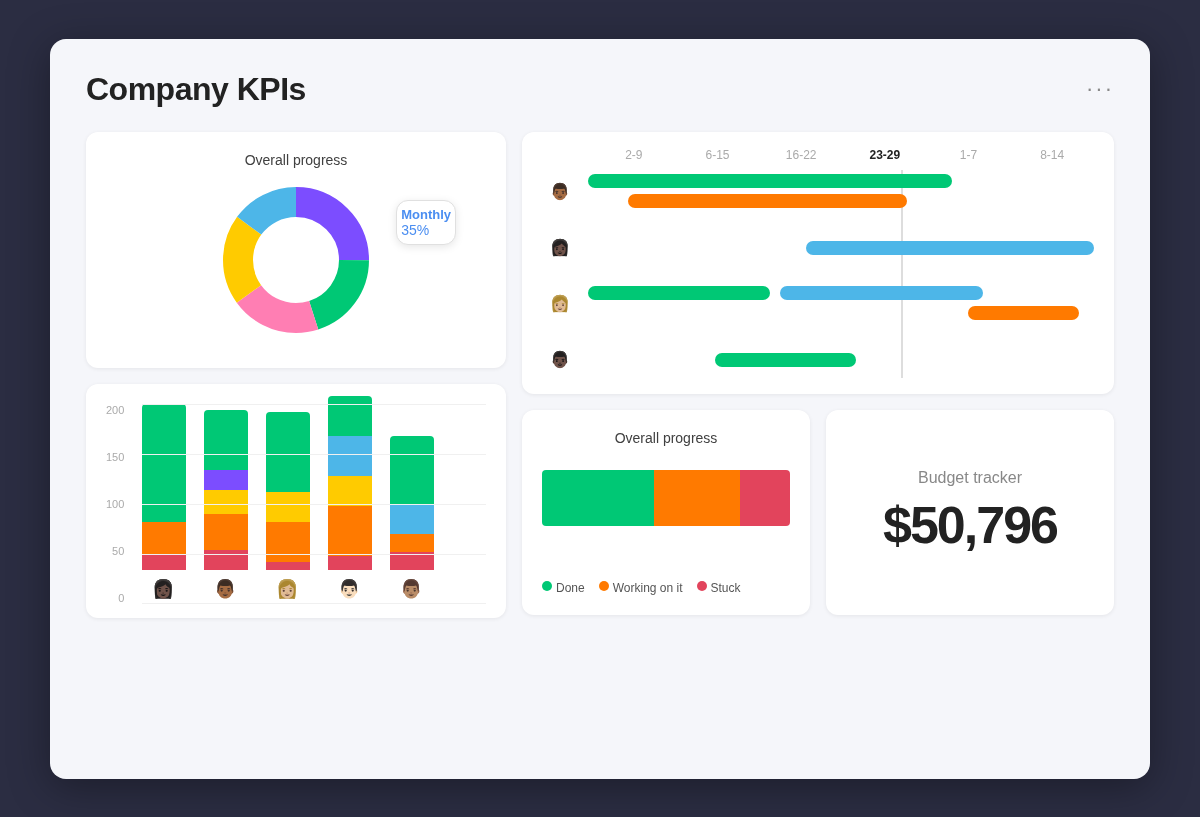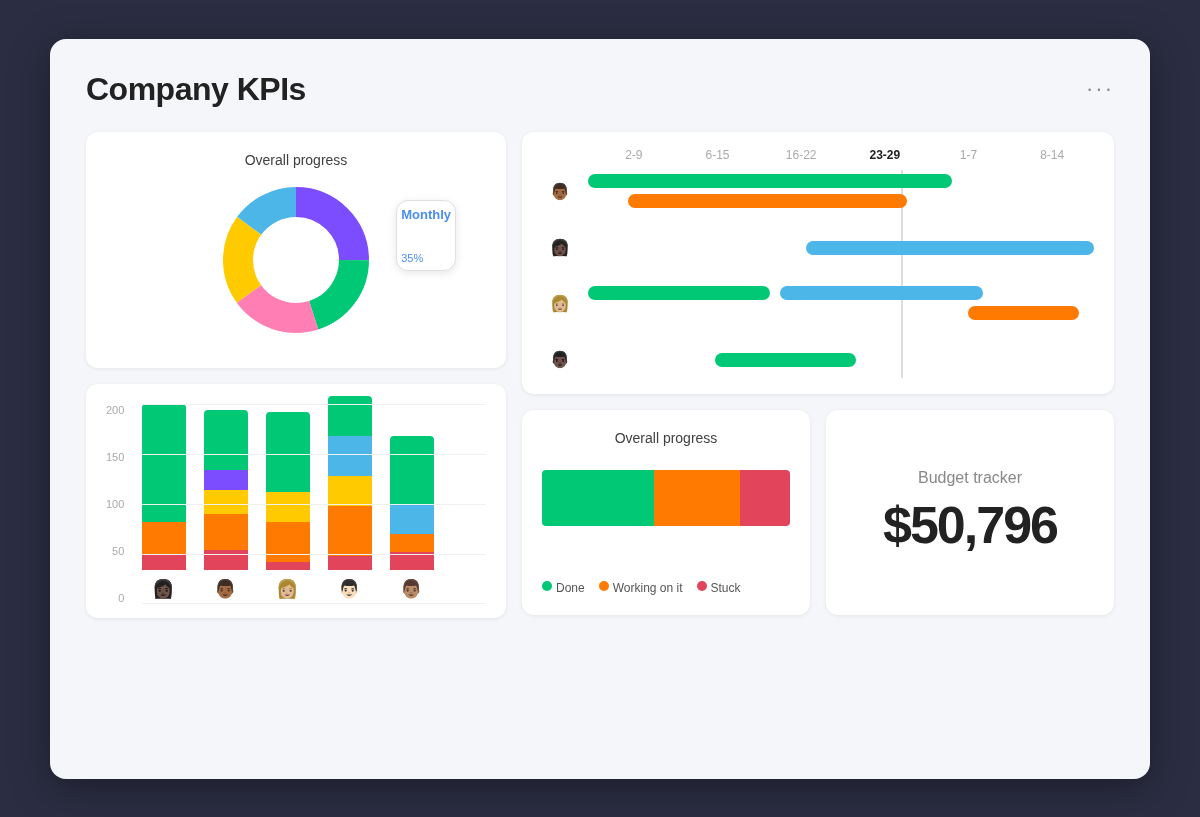--- a/index.html
+++ b/index.html
@@ -84,22 +84,21 @@
       box-shadow: 0 2px 8px rgba(0,0,0,0.1);
       white-space: nowrap;
     }
     .donut-tooltip .label {
       color: #4b8ef1;
       font-weight: 600;
       font-size: 13px;
     }
     .donut-tooltip .value {
       color: #4b8ef1;
-      font-size: 11px;
-      margin-top: 30px;
+      font-size: 14px;
     }
 
     
     .bar-chart-card {
       padding: 20px 20px 14px;
     }
     .bar-chart-area {
       display: flex;
       align-items: flex-end;
       gap: 18px;

